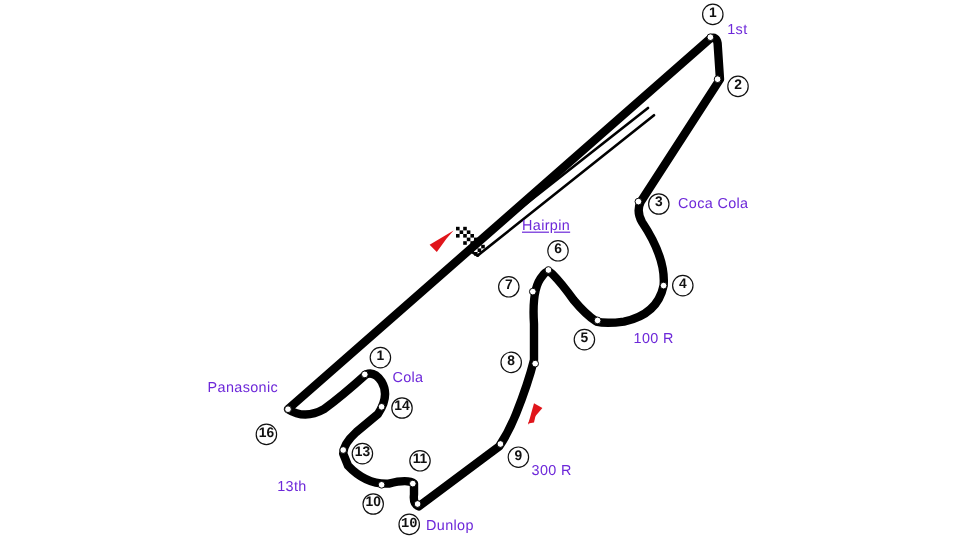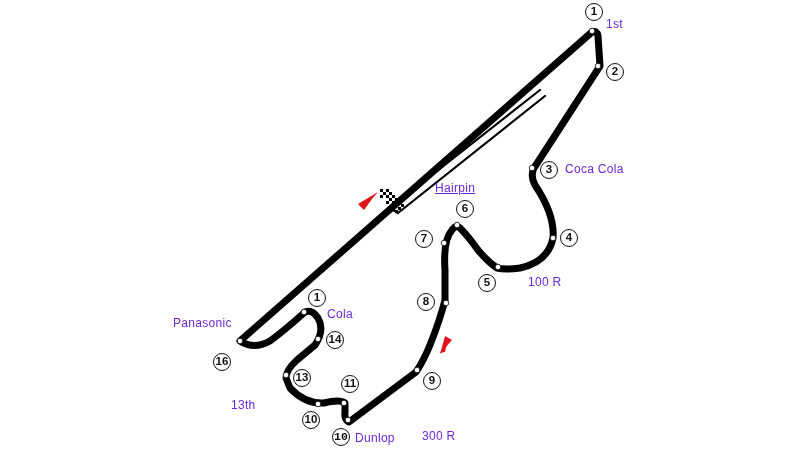--- a/index.html
+++ b/index.html
@@ -112,17 +112,17 @@
 <div class="num" style="left:302px;top:411px;">10</div>
 <div class="num" style="left:261px;top:369px;margin-left:32px;">13</div>
 <div class="num" style="left:326px;top:331px;">14</div>
 <div class="num" style="left:308px;top:289px;">1</div>
 <div class="num" style="left:213px;top:335px;margin-top:18px;">16</div>
 
 <div class="lbl" style="left:606px;top:17px;">1st</div>
 <div class="lbl" style="left:565px;top:162px;">Coca Cola</div>
 <div class="lbl" style="left:528px;top:275px;">100 R</div>
 <div class="lbl" style="left:435px;top:181px;text-decoration:underline;">Hairpin</div>
-<div class="lbl" style="left:422px;top:385px;margin-top:44px;">300 R</div>
+<div class="lbl" style="left:443px;top:385px;">300 R</div>
 <div class="lbl" style="left:355px;top:431px;text-align:center;">Dunlop</div>
 <div class="lbl" style="left:231px;top:398px;">13th</div>
 <div class="lbl" style="left:327px;top:307px;">Cola</div>
 <div class="lbl" style="left:173px;top:316px;">Panasonic</div>
 
 </body></html>

